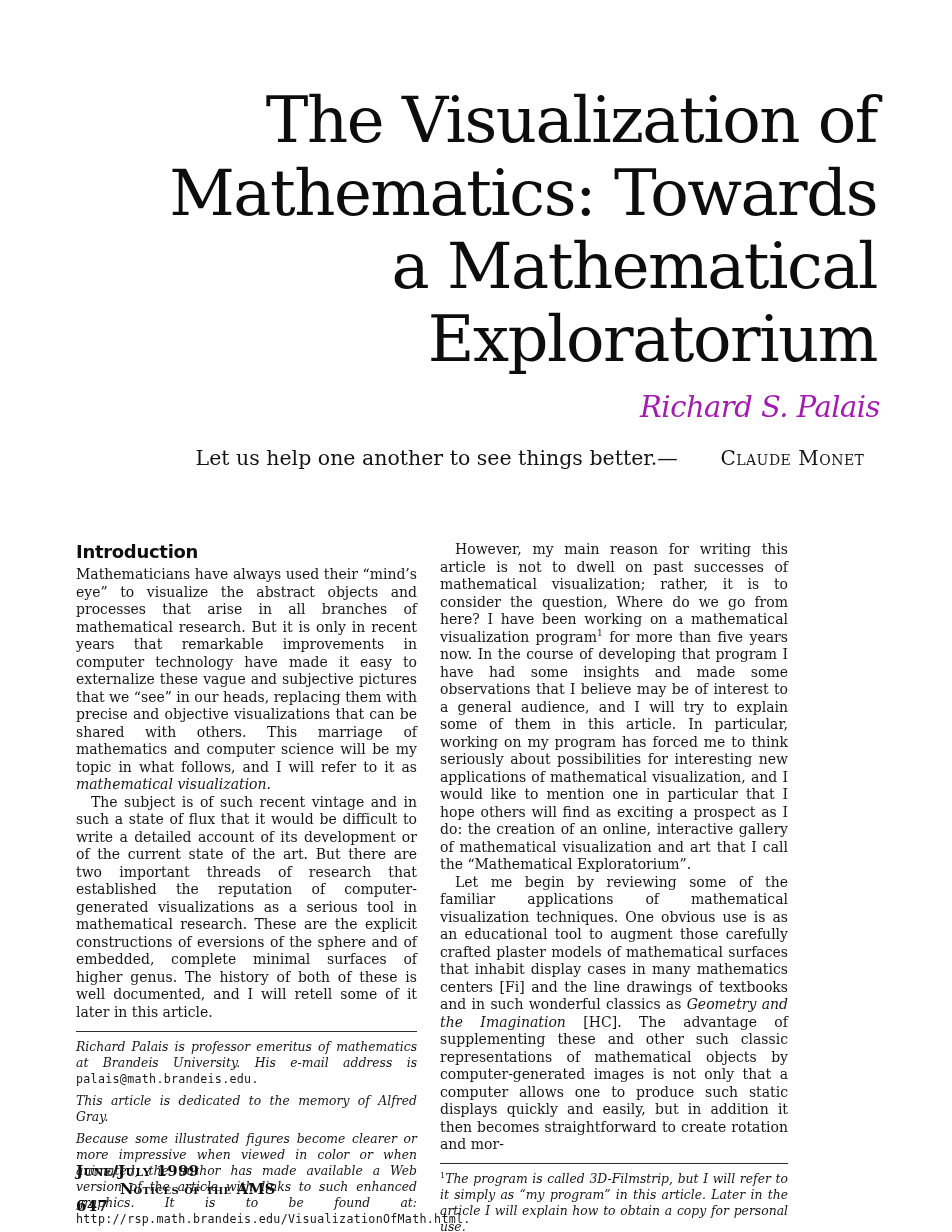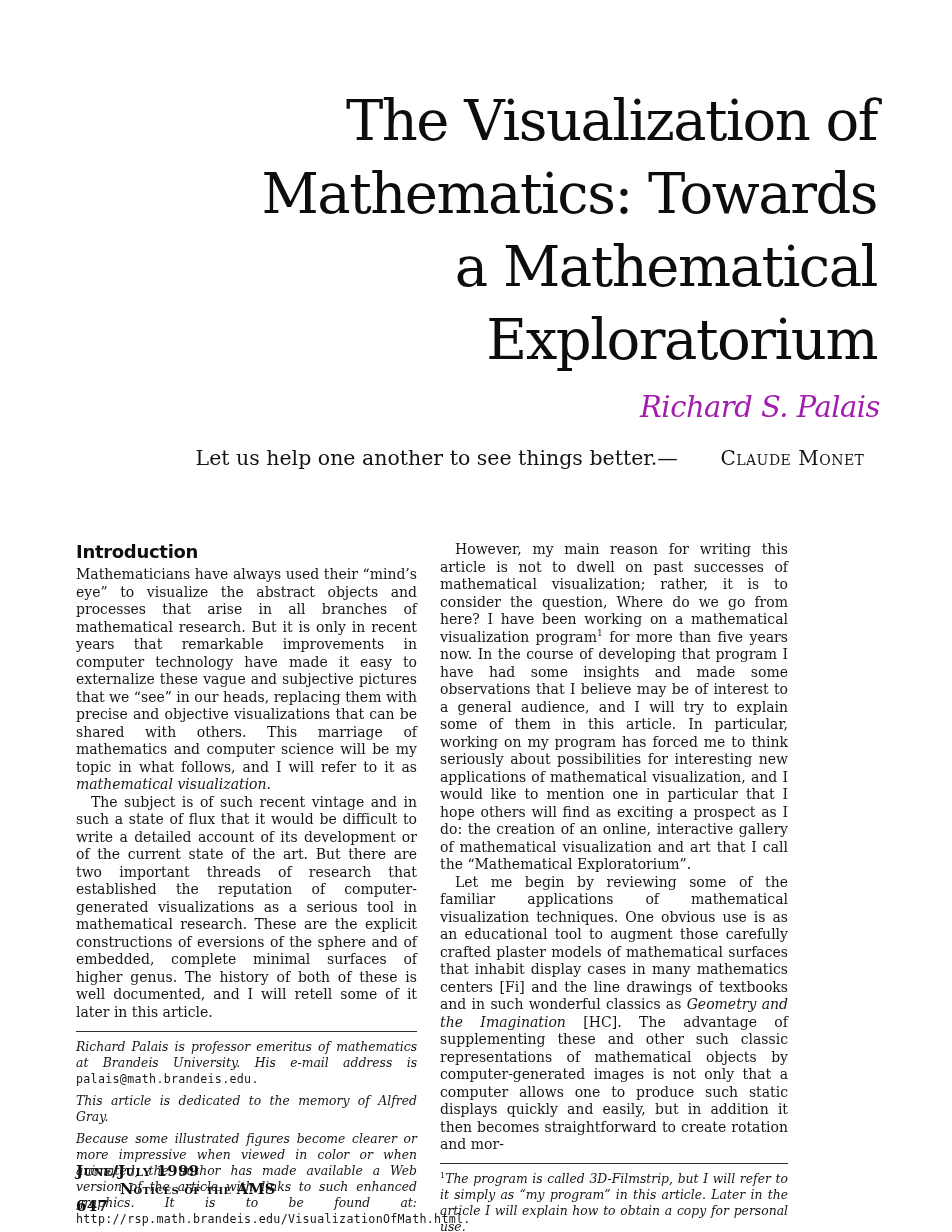--- a/index.html
+++ b/index.html
@@ -13,21 +13,21 @@
     overflow: hidden;
   }
 
   
   .title-block {
     position: absolute;
     top: 84px;
     right: 75px;
     width: 760px;
     text-align: right;
-    font-size: 56px;
+    font-size: 64px;
     line-height: 73px;
     letter-spacing: -1.5px;
     color: #0d0d0d;
     font-weight: 500;
   }
 
   
   .author {
     position: absolute;
     top: 390px;

